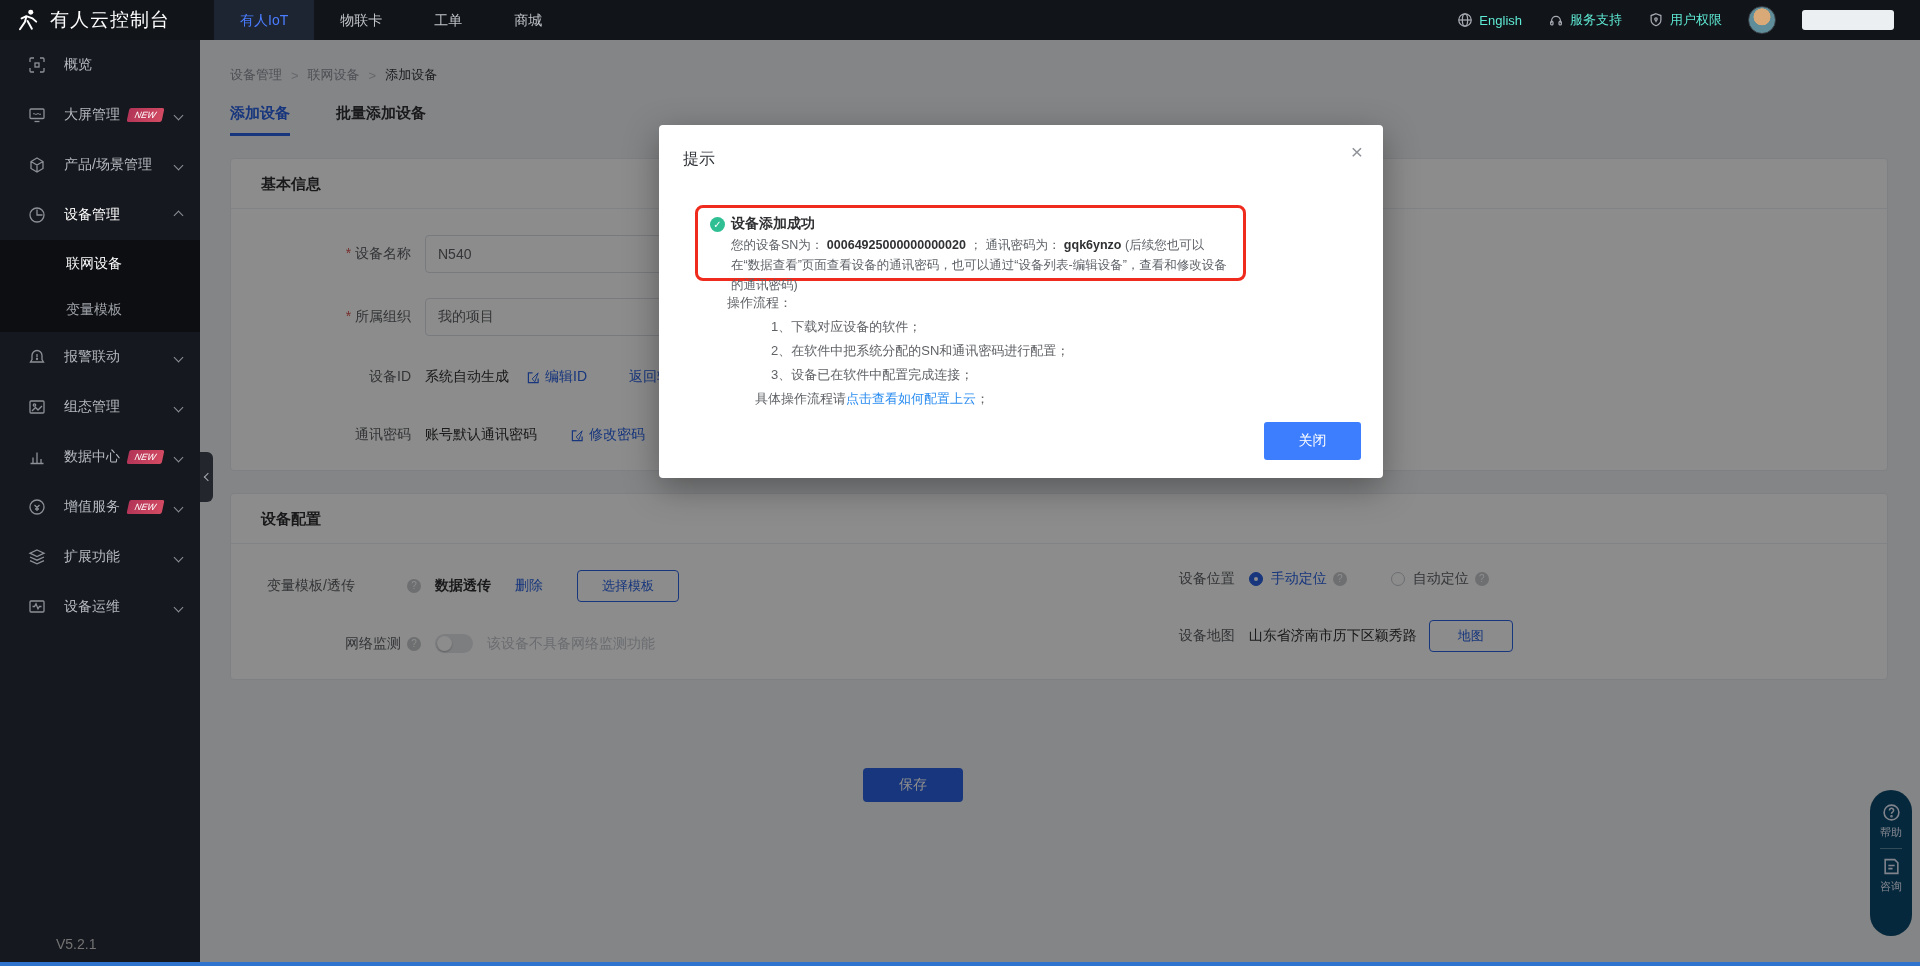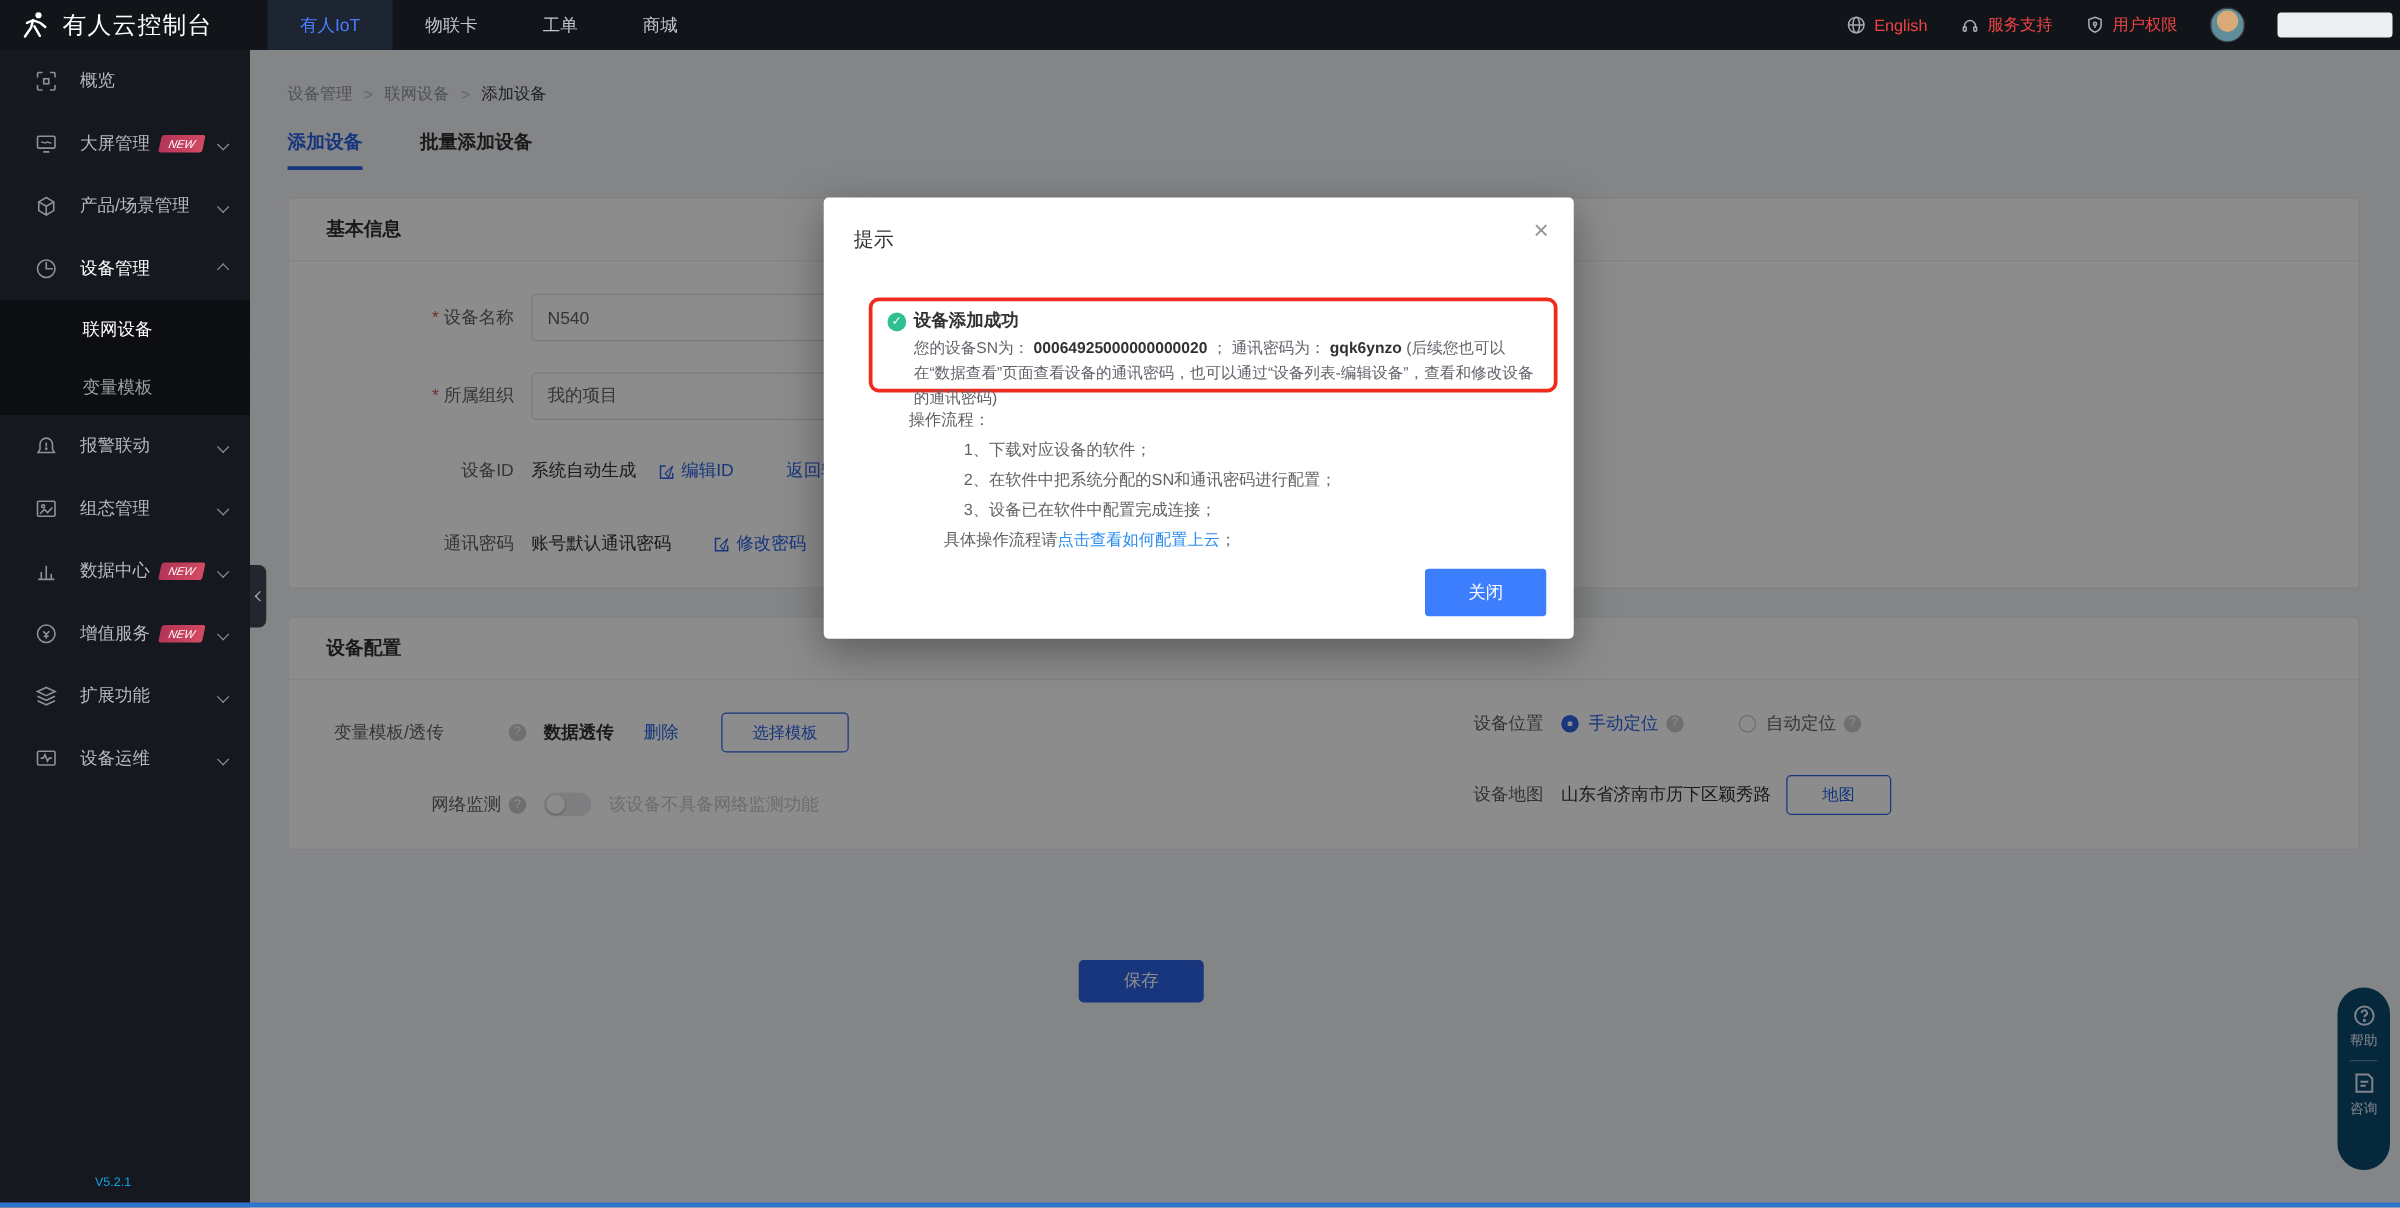--- a/index.html
+++ b/index.html
@@ -6,37 +6,37 @@
   html,body { width:1920px; height:966px; overflow:hidden; }
   body { position:relative; font-family:"Liberation Sans","DejaVu Sans",sans-serif; background:#f0f2f5; }
 
   
   #topbar { position:absolute; left:0; top:0; width:1920px; height:40px; background:#111419; display:flex; align-items:center; z-index:70; }
   .logo-wrap { width:200px; display:flex; align-items:center; gap:10px; padding-left:14px; flex:none; }
   .logo-text { color:#fdfdfd; font-size:19px; letter-spacing:1px; white-space:nowrap; }
   .top-nav { display:flex; height:40px; margin-left:14px; }
   .top-nav-item { padding:0 26px; line-height:40px; color:#c2c5ca; font-size:14px; cursor:pointer; white-space:nowrap; }
   .top-nav-item.active { background:#1d2432; color:#4a7dff; }
-  .top-right { margin-left:auto; display:flex; align-items:center; gap:26px; padding-right:6px; color:#ef4444; font-size:13px; }
+  .top-right { margin-left:auto; display:flex; align-items:center; gap:26px; padding-right:26px; color:#5eead4; font-size:13px; }
   .tr-item { display:flex; align-items:center; gap:6px; cursor:pointer; white-space:nowrap; }
   .tr-ic { width:16px; height:16px; stroke:#a8abb2; fill:none; stroke-width:1.4; }
   .avatar { width:28px; height:28px; border-radius:50%; flex:none; background:radial-gradient(circle at 50% 38%, #d9a977 0 40%, #5f8e9a 42%); border:1px solid #3a3f46; }
   .name-redact { width:92px; height:20px; background:#eceff2; border-radius:3px; }
 
   
   #sidebar { position:absolute; left:0; top:40px; width:200px; height:926px; background:#15181e; z-index:70; }
   .s-item { height:50px; display:flex; align-items:center; padding:0 18px 0 28px; color:#b6b9bf; font-size:14px; cursor:pointer; }
   .s-item.active { color:#ffffff; }
   .s-ic { width:18px; height:18px; margin-right:18px; stroke:#8d9197; fill:none; stroke-width:1.3; flex:none; }
   .badge-new { margin-left:8px; background:linear-gradient(100deg,#b23457,#d44b63); color:#fff; font-size:9px; font-style:italic; padding:2px 7px; transform:skewX(-12deg); border-radius:2px; }
   .chev { margin-left:auto; width:7px; height:7px; border-right:1.5px solid #8d9197; border-bottom:1.5px solid #8d9197; transform:rotate(45deg); flex:none; }
   .chev.up { transform:rotate(-135deg); }
   .s-sub { height:46px; line-height:46px; background:#0c0e12; color:#9da0a6; font-size:14px; padding-left:66px; cursor:pointer; }
   .s-sub.active { color:#fdfdfd; }
-  .version { position:absolute; left:76px; bottom:14px; color:#0ea5e9; font-size:10px; }
+  .version { position:absolute; left:56px; bottom:14px; color:#737373; font-size:14px; }
 
   
   #content { position:absolute; left:200px; top:40px; width:1720px; height:926px; background:#f0f2f5; padding:26px 32px 0 30px; }
   .breadcrumb { color:#8f929a; font-size:13px; display:flex; gap:9px; align-items:center; }
   .bc-sep { color:#b9bcc2; }
   .bc-last { color:#35383d; }
   .tabs { display:flex; gap:46px; margin-top:20px; }
   .tab { font-size:15px; color:#303133; font-weight:700; padding-bottom:10px; cursor:pointer; }
   .tab.active { color:#2b63e3; border-bottom:3px solid #2b63e3; }
   .card { background:#fff; border-radius:4px; margin-top:22px; border:1px solid #e8eaef; }
@@ -62,21 +62,21 @@
   .radio-lbl { font-size:14px; margin-left:8px; }
   .radio-lbl.sel { color:#2b63e3; }
   .radio-lbl.uns { color:#606266; }
   .toggle { width:38px; height:19px; border-radius:10px; background:#e4e6ea; position:relative; cursor:pointer; flex:none; }
   .toggle::after { content:""; position:absolute; left:2px; top:2px; width:15px; height:15px; background:#fff; border-radius:50%; box-shadow:0 1px 2px rgba(0,0,0,.25); }
   .note-dim { color:#c3c6cc; font-size:14px; margin-left:14px; }
   #save-btn { position:absolute; left:663px; top:728px; width:100px; height:34px; background:#2b63e3; color:#fff; border:none; border-radius:4px; font-size:14px; cursor:pointer; }
 
   
   #overlay { position:absolute; left:200px; top:40px; right:0; bottom:0; background:rgba(0,0,0,.45); z-index:40; }
-  #modal { position:absolute; left:659px; top:158px; width:600px; height:353px; background:#fff; border-radius:4px; z-index:100; box-shadow:0 10px 34px rgba(0,0,0,.35); }
+  #modal { position:absolute; left:659px; top:125px; width:724px; height:353px; background:#fff; border-radius:4px; z-index:100; box-shadow:0 10px 34px rgba(0,0,0,.35); }
   .m-title { position:absolute; left:24px; top:24px; font-size:16px; color:#2f3338; }
   .m-close { position:absolute; right:20px; top:16px; font-size:21px; color:#909399; cursor:pointer; line-height:1; }
   .red-box { position:absolute; left:36px; top:80px; width:551px; height:76px; border:3px solid #ef2b1e; border-radius:8px; padding:7px 12px 0 12px; }
   .rb-head { display:flex; align-items:center; gap:6px; font-size:14px; font-weight:700; color:#303133; }
   .check { width:15px; height:15px; border-radius:50%; background:#2fbf92; color:#fff; font-size:10px; line-height:15px; text-align:center; flex:none; }
   .rb-body { margin-top:2px; color:#5f6368; font-size:12.5px; line-height:20px; padding-left:21px; }
   .rb-body b { color:#303133; }
   .m-steps { position:absolute; left:68px; top:166px; color:#606266; font-size:13px; line-height:24px; }
   .m-step { padding-left:44px; }
   .m-step-foot { padding-left:28px; }

